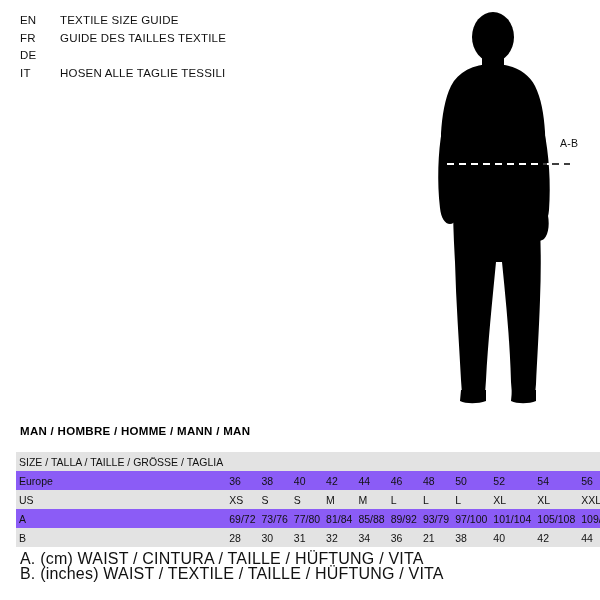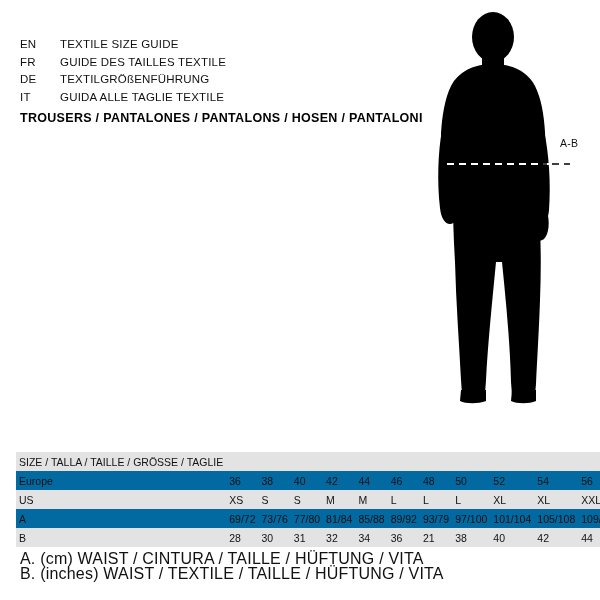--- a/index.html
+++ b/index.html
@@ -37,21 +37,20 @@
     width: 40px;
     font-size: 11.5px;
     letter-spacing: 0.2px;
     color: #111;
   }
   .lang-text {
     font-size: 11.5px;
     letter-spacing: 0.2px;
     color: #111;
     white-space: nowrap;
-    margin-top: 24px;
   }
 
   .garment-title {
     position: absolute;
     left: 20px;
     top: 111px;
     font-size: 12.5px;
     font-weight: bold;
     letter-spacing: 0.3px;
     color: #000;
@@ -101,21 +100,21 @@
   table.size-table td {
     padding: 2px 3px;
     height: 15px;
     vertical-align: middle;
     white-space: nowrap;
   }
   table.size-table tr.shade td {
     background: #e3e3e3;
   }
   table.size-table tr.plain td {
-    background: #0369a1;
+    background: #8b5cf6;
   }
   td.rowlabel {
     width: 86px;
     padding-left: 4px;
   }
   td.val { width: 43px; }
 
   .footnotes {
     position: absolute;
     left: 20px;
@@ -138,29 +137,27 @@
     <div class="lang-row">
       <span class="lang-code">EN</span>
       <span class="lang-text">TEXTILE SIZE GUIDE</span>
     </div>
     <div class="lang-row">
       <span class="lang-code">FR</span>
       <span class="lang-text">GUIDE DES TAILLES TEXTILE</span>
     </div>
     <div class="lang-row">
       <span class="lang-code">DE</span>
-      <span class="lang-text">TEXTILGRÖßENFÜHRUNG</span>
     </div>
     <div class="lang-row">
       <span class="lang-code">IT</span>
-      <span class="lang-text">GUIDA ALLE TAGLIE TEXTILE</span>
+      <span class="lang-text">HOSEN ALLE TAGLIE TESSILI</span>
     </div>
   </div>
 
-  <div class="garment-title">TROUSERS / PANTALONES / PANTALONS / HOSEN / PANTALONI</div>
 
   <div class="figure-wrap">
     <svg width="170" height="400" viewBox="0 0 170 400" xmlns="http://www.w3.org/2000/svg" aria-hidden="true">
       <g fill="#000000">
 
         <ellipse cx="75" cy="25" rx="21" ry="25"></ellipse>
 
         <rect x="64" y="45" width="22" height="14"></rect>
 
         <path d="M75,52
@@ -211,25 +208,26 @@
         <path d="M43,378 L 68,378 L 68,389 C 60,392 48,392 42,389 Z"></path>
         <path d="M94,378 L 118,378 L 118,389 C 111,392 99,392 93,389 Z"></path>
       </g>
 
       <line x1="29" y1="152" x2="152" y2="152" stroke="#ffffff" stroke-width="2" stroke-dasharray="7,5"></line>
       <line x1="122" y1="152" x2="152" y2="152" stroke="#000000" stroke-width="1.4" stroke-dasharray="7,5"></line>
     </svg>
   </div>
   <div class="ab-label">A-B</div>
 
+  <div class="table-title">MAN / HOMBRE / HOMME / MANN / MAN</div>
 
   <table class="size-table">
     <tbody>
       <tr class="shade">
-        <td class="rowlabel">SIZE / TALLA / TAILLE / GRÖSSE / TAGLIE</td>
+        <td class="rowlabel">SIZE / TALLA / TAILLE / GRÖSSE / TAGLIA</td>
         <td class="val"></td>
         <td class="val"></td>
         <td class="val"></td>
         <td class="val"></td>
         <td class="val"></td>
         <td class="val"></td>
         <td class="val"></td>
         <td class="val"></td>
         <td class="val"></td>
         <td class="val"></td>

